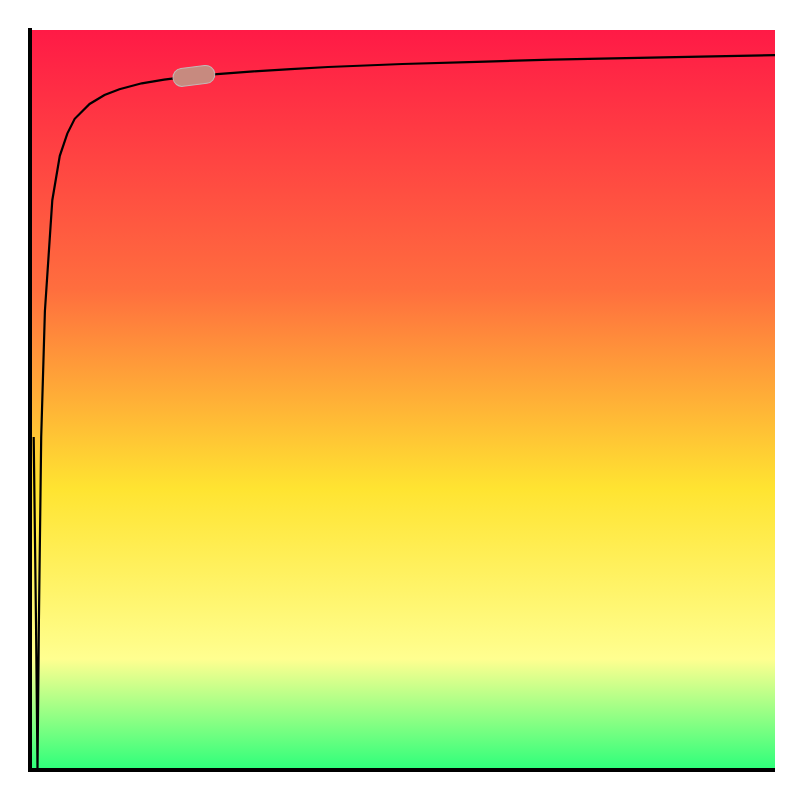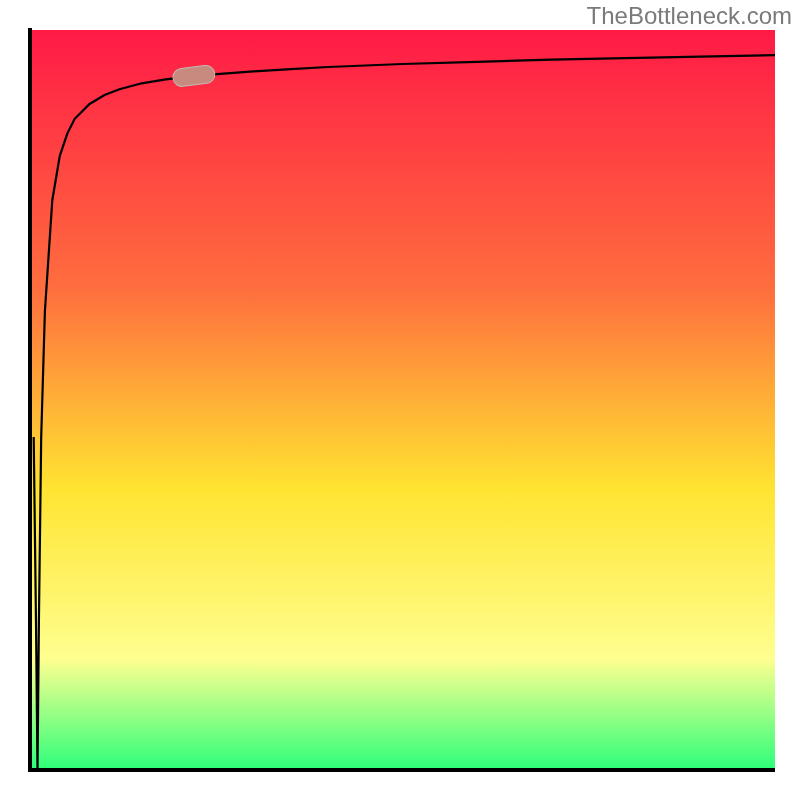--- a/index.html
+++ b/index.html
@@ -23,21 +23,20 @@
     z-index: 5;
   }
   svg {
     display: block;
   }
 </style>
 </head>
 <body>
 
 <div class="frame">
-  <div class="watermark">TheBottleneck.com</div>
 
   <svg id="chart-svg" width="800" height="800" viewBox="0 0 800 800" preserveAspectRatio="none">
     <defs>
       <linearGradient id="bg-grad" x1="0" y1="0" x2="0" y2="1">
         <stop id="g0" offset="0%" stop-color="#ff1a46"></stop>
         <stop id="g1" offset="35%" stop-color="#ff6e3e"></stop>
         <stop id="g2" offset="62%" stop-color="#ffe431"></stop>
         <stop id="g3" offset="85%" stop-color="#ffff90"></stop>
         <stop id="g4" offset="100%" stop-color="#2cff7a"></stop>
       </linearGradient>

